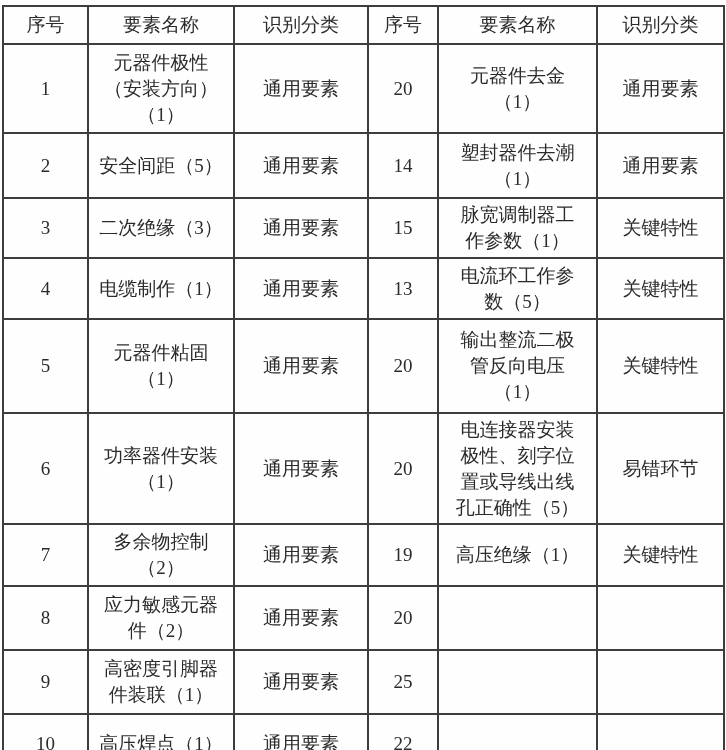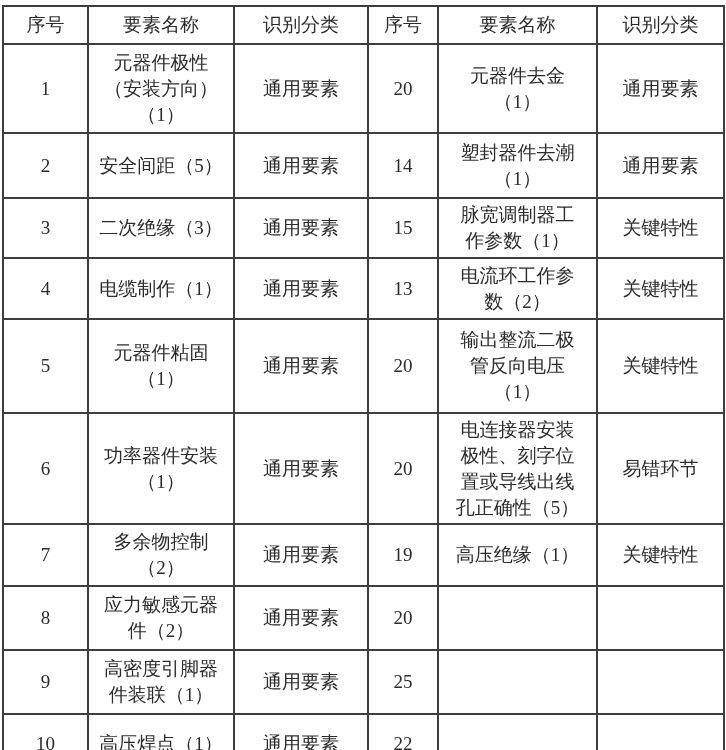--- a/index.html
+++ b/index.html
@@ -85,21 +85,21 @@
         <td>脉宽调制器工
 作参数（1）</td>
         <td>关键特性</td>
       </tr>
       <tr style="height:61px">
         <td>4</td>
         <td>电缆制作（1）</td>
         <td>通用要素</td>
         <td>13</td>
         <td>电流环工作参
-数（2）</td>
+数（5）</td>
         <td>关键特性</td>
       </tr>
       <tr style="height:94px">
         <td>5</td>
         <td>元器件粘固
 （1）</td>
         <td>通用要素</td>
         <td>20</td>
         <td>输出整流二极
 管反向电压

